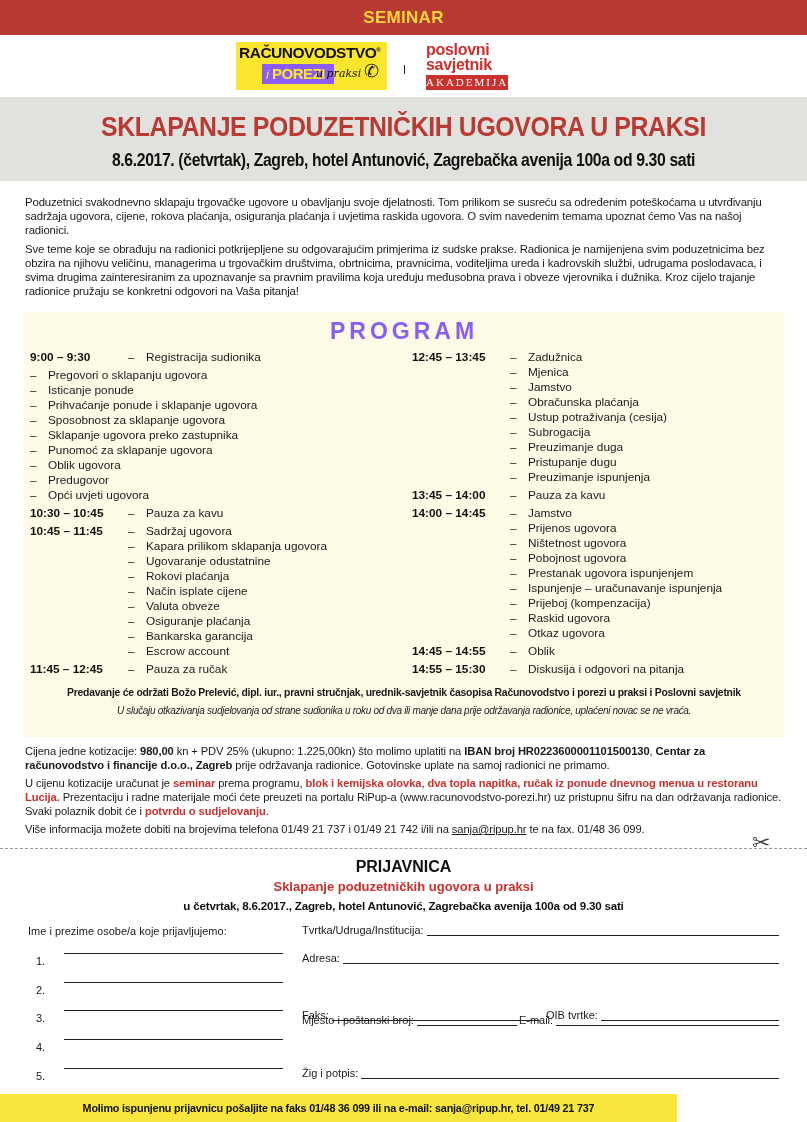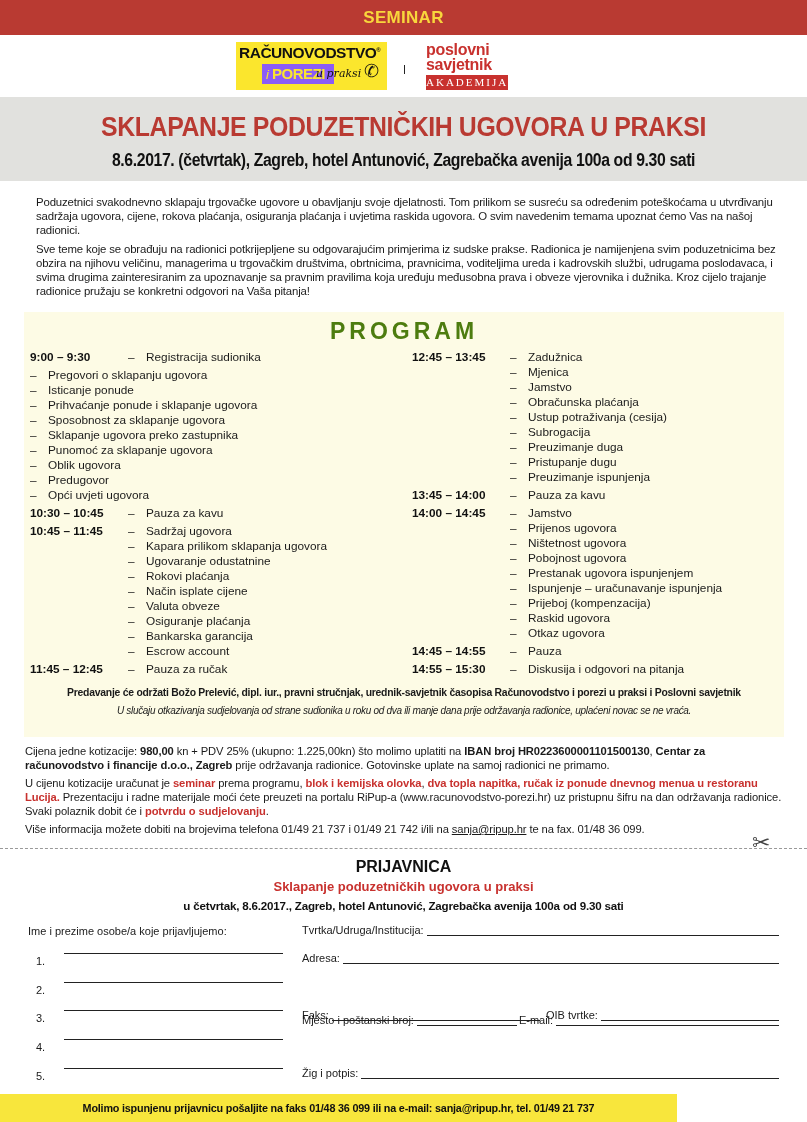--- a/index.html
+++ b/index.html
@@ -19,25 +19,25 @@
     .logo-rp .phone { position: absolute; left: 128px; top: 18px; font-size: 18px; color: #111; }
     .logo-sep { position: absolute; left: 404px; top: 23px; width: 1px; height: 9px; background: #222; }
     .logo-ps { position: absolute; left: 426px; top: 0; width: 86px; height: 48px; }
     .logo-ps .t { color: #c8312e; font-weight: bold; font-size: 16px; line-height: 15px; letter-spacing: -0.3px; }
     .logo-ps .ak { position: absolute; left: 0; top: 33px; width: 82px; height: 15px; background: #c8312e; color: #fff; font-family: "Liberation Serif", serif; font-size: 11px; letter-spacing: 2px; text-align: center; line-height: 15px; }
 
     .titleband { position: absolute; top: 97px; left: 0; width: 807px; height: 84px; background: #e1e1de; }
     .titleband h1 { position: absolute; top: 15px; width: 807px; text-align: center; color: #b93a32; font-size: 27px; font-weight: bold; letter-spacing: -0.4px; font-family: "Liberation Sans", sans-serif; transform: scaleX(0.92); }
     .titleband h2 { position: absolute; top: 53px; width: 807px; text-align: center; color: #111; font-size: 17.5px; font-weight: bold; letter-spacing: -0.4px; transform: scaleX(0.9); }
 
-    .intro { position: absolute; left: 36px; top: 195px; width: 760px; font-size: 11.4px; line-height: 14.2px; color: #1a1a1a; letter-spacing: -0.15px; }
+    .intro { position: absolute; left: 25px; top: 195px; width: 760px; font-size: 11.4px; line-height: 14.2px; color: #1a1a1a; letter-spacing: -0.15px; }
     .intro p { margin-bottom: 4px; }
 
     .program { position: absolute; left: 24px; top: 312px; width: 760px; height: 425px; background: #fdfbe5; }
-    .program .ptitle { position: absolute; top: 6px; width: 760px; text-align: center; color: #4d7c0f; font-size: 23px; font-weight: bold; letter-spacing: 4px; }
+    .program .ptitle { position: absolute; top: 6px; width: 760px; text-align: center; color: #8b5cf6; font-size: 23px; font-weight: bold; letter-spacing: 4px; }
     .col { position: absolute; top: 38px; font-size: 11.8px; }
     .col.left { left: 6px; width: 380px; }
     .col.right { left: 388px; width: 370px; }
     .slot { display: flex; margin-bottom: 3px; }
     .slot .time { width: 98px; font-weight: bold; color: #111; line-height: 15px; white-space: nowrap; }
     .slot .items { flex: 1; }
     .slot .item { display: flex; line-height: 15px; color: #1a1a1a; }
     .slot .item .dash { width: 18px; }
 
     .lecturer { position: absolute; top: 375px; width: 760px; text-align: center; font-size: 10.4px; font-weight: bold; color: #1a1a1a; letter-spacing: -0.25px; }
@@ -299,21 +299,21 @@
             <span class="dash">–</span>
             <span>Otkaz ugovora</span>
           </div>
         </div>
       </div>
       <div class="slot">
         <div class="time">14:45 – 14:55</div>
         <div class="items">
           <div class="item">
             <span class="dash">–</span>
-            <span>Pauza</span>
+            <span>Oblik</span>
           </div>
         </div>
       </div>
       <div class="slot">
         <div class="time">14:55 – 15:30</div>
         <div class="items">
           <div class="item">
             <span class="dash">–</span>
             <span>Diskusija i odgovori na pitanja</span>
           </div>

